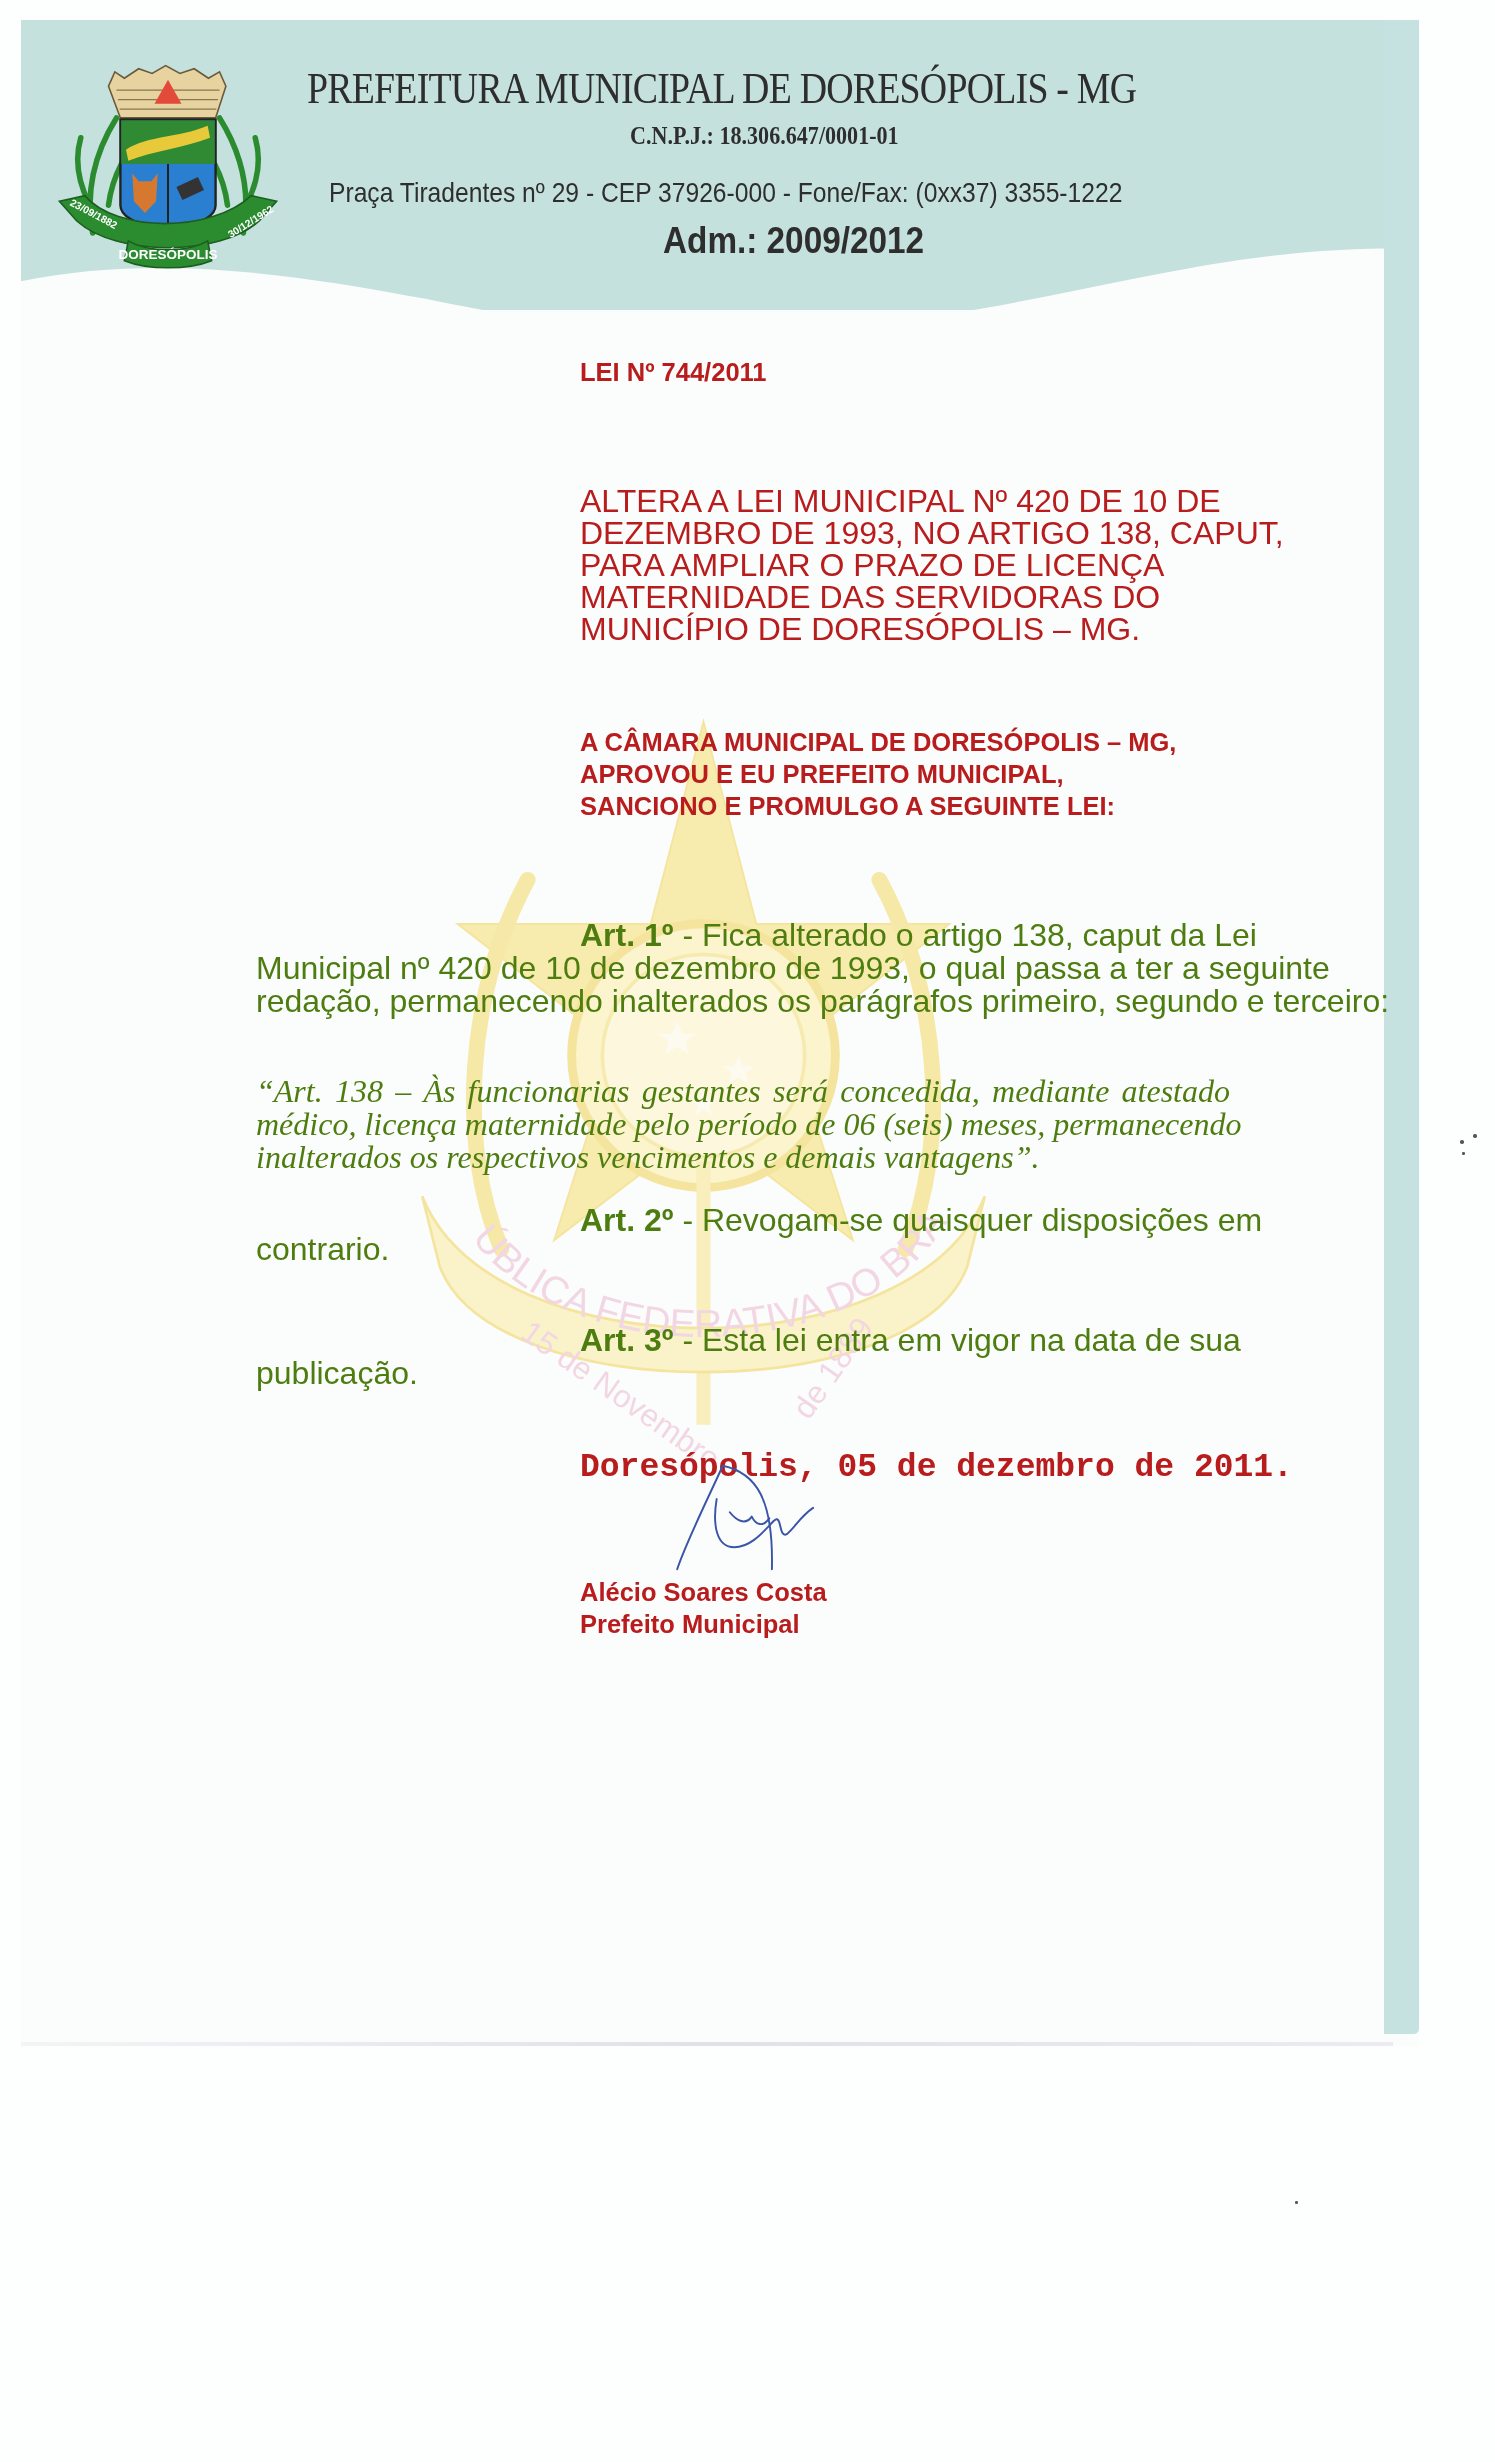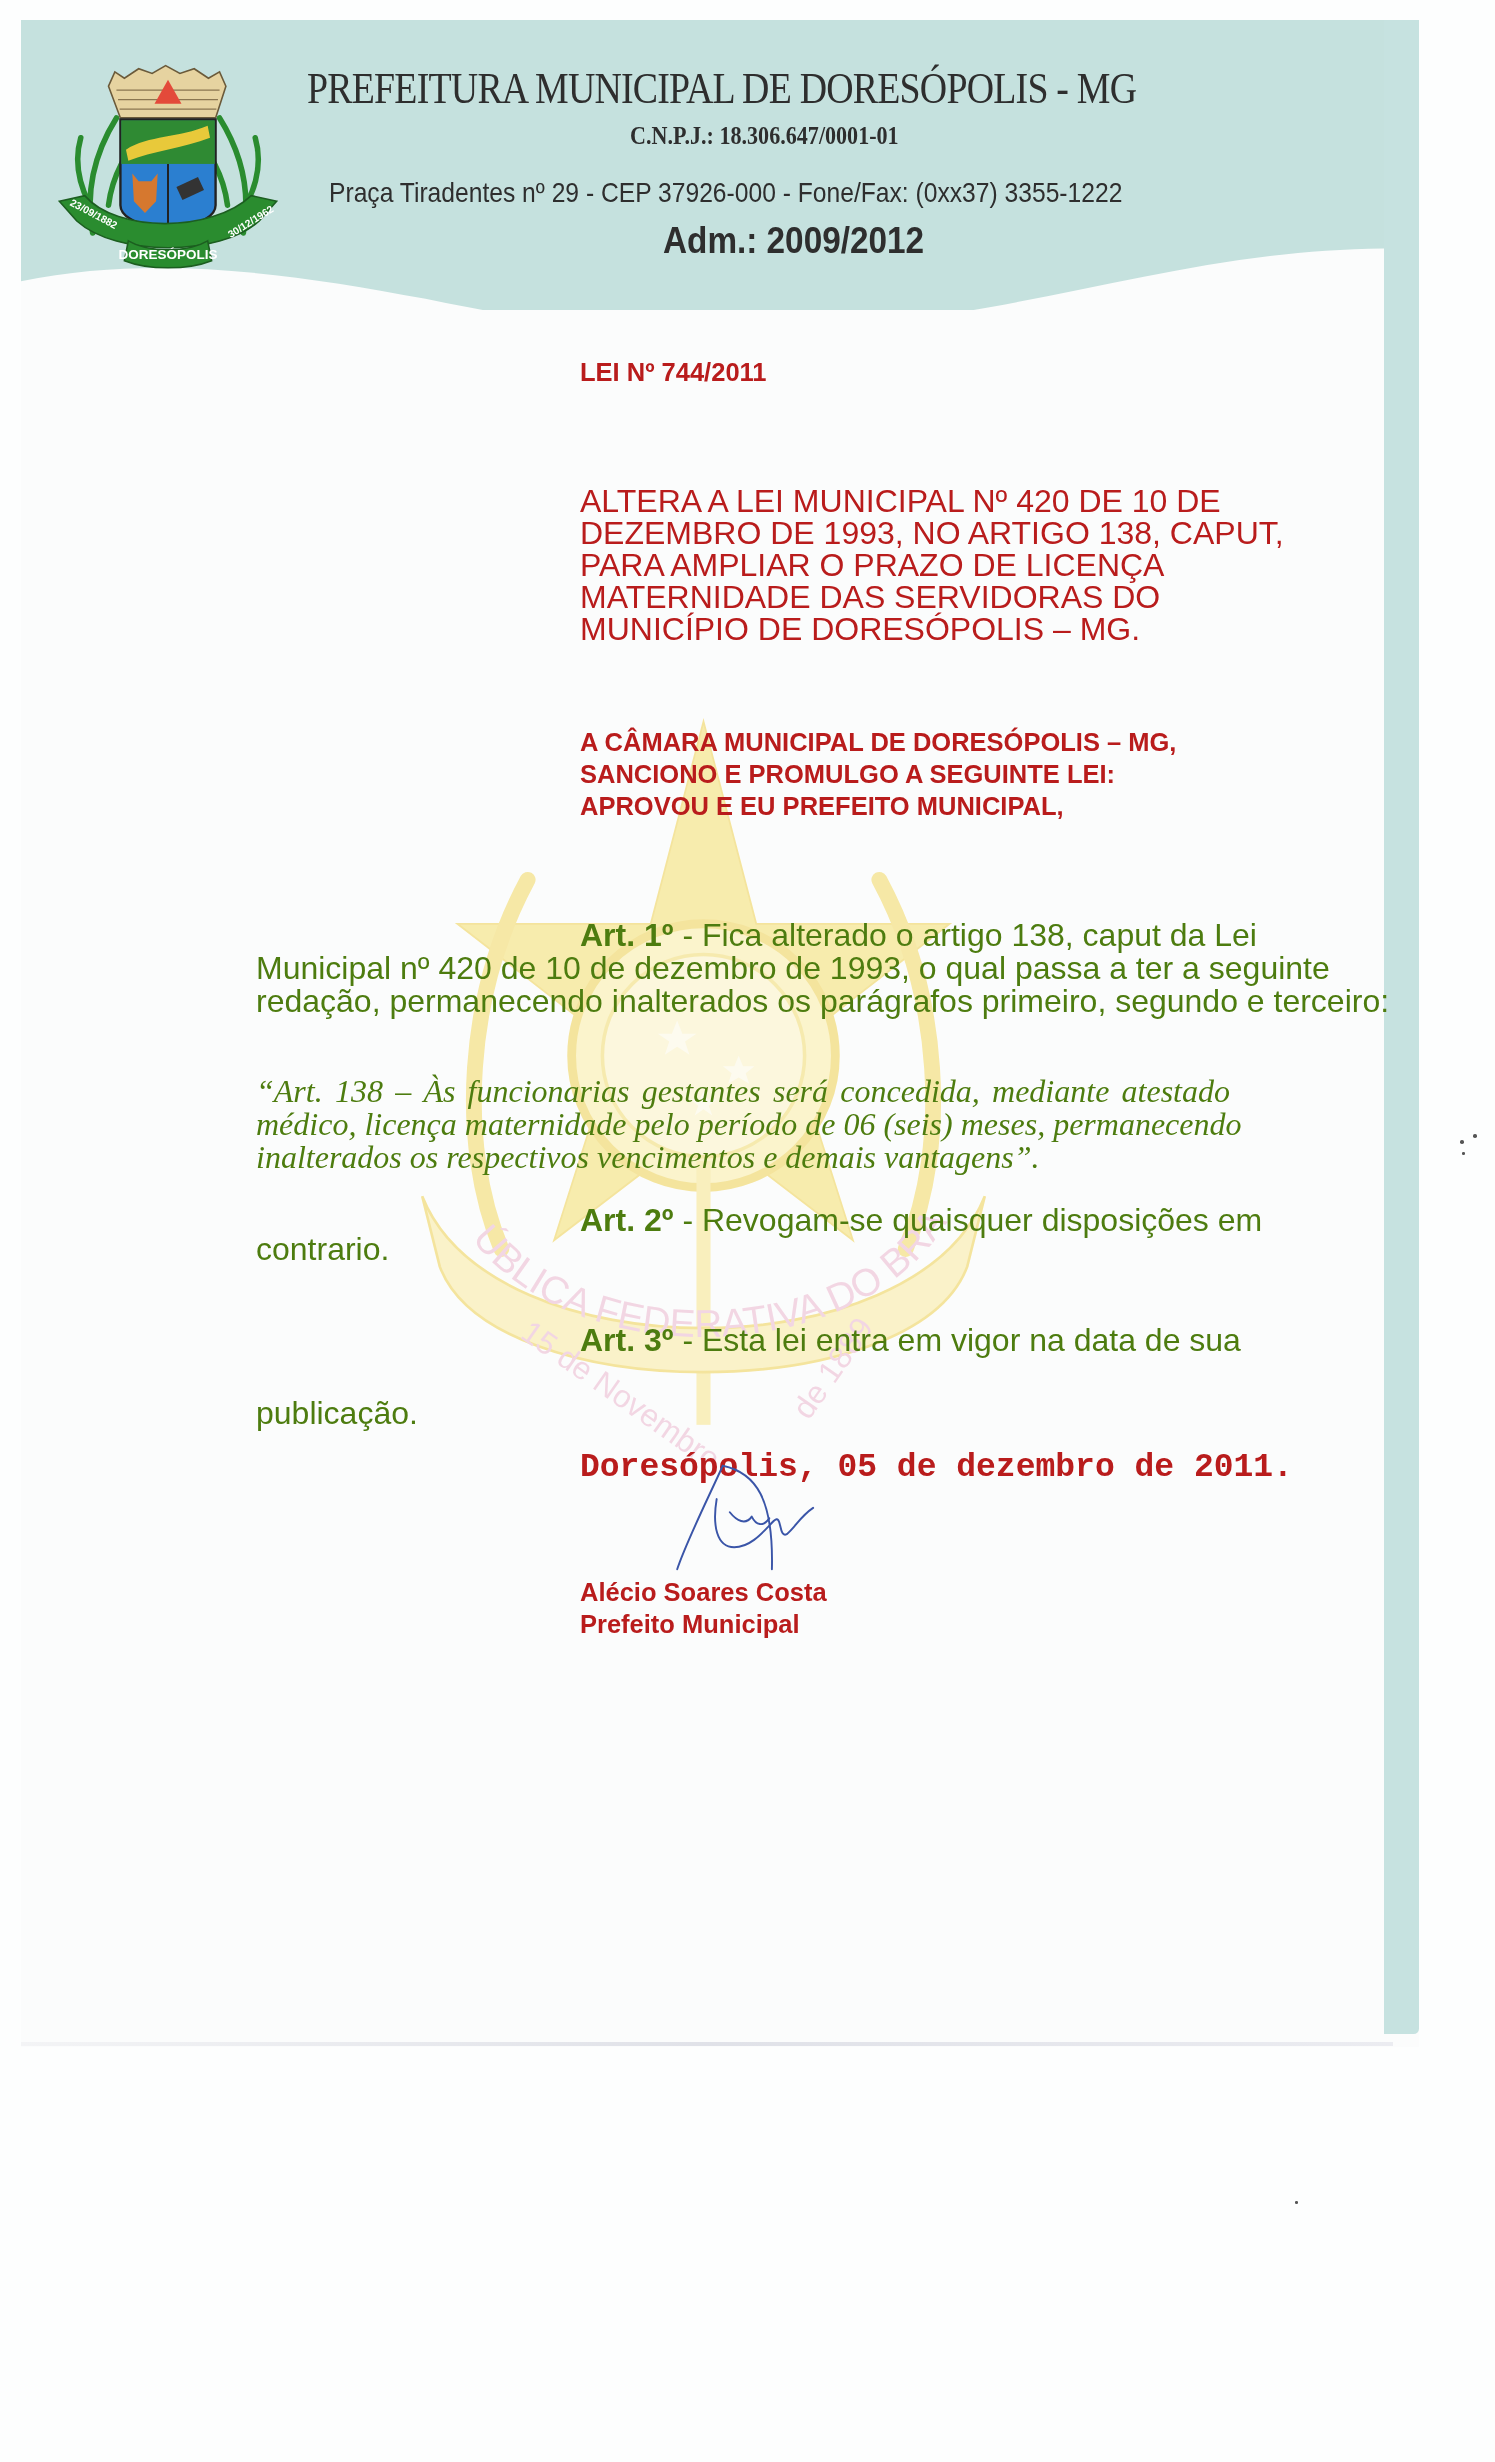--- a/index.html
+++ b/index.html
@@ -29,21 +29,21 @@
   .para { position:absolute; left:256px; width:974px; font-size:32px; line-height:33px; text-align:justify; color:#4d7c0f; }
   .para .line { display:block; text-align:justify; text-align-last:justify; white-space:nowrap; }
   .para .line.last { text-align-last:left; }
   .indent { padding-left:324px; }
   .italic { font-style:italic; }
   .art1 { top:919px; }
   .art138 { top:1075px;font-family:Liberation Serif, serif; }
   .art2 { top:1204px; }
   .art2b { top:1233px; }
   .art3 { top:1324px; }
-  .art3b { top:1357px;margin-top:40px; }
+  .art3b { top:1357px; }
 
   .date { left:580px; top:1449px; font-size:33px; font-weight:bold;font-family:Liberation Mono, monospace; }
   .sig { position:absolute; left:668px; top:1464px; width:185px; height:114px; }
   .signer { left:580px; top:1576px; font-size:25.5px; font-weight:bold; line-height:32px; }
 
   .speck { position:absolute; width:3.5px; height:3.5px; border-radius:50%; background:#555; }
 </style>
 </head>
 <body>
 
@@ -121,22 +121,22 @@
 <div class="txt bold lei-no">LEI Nº 744/2011</div>
 <div class="txt ementa">
   <div>ALTERA A LEI MUNICIPAL Nº 420 DE 10 DE</div>
   <div>DEZEMBRO DE 1993, NO ARTIGO 138, CAPUT,</div>
   <div>PARA AMPLIAR O PRAZO DE LICENÇA</div>
   <div>MATERNIDADE DAS SERVIDORAS DO</div>
   <div>MUNICÍPIO DE DORESÓPOLIS – MG.</div>
 </div>
 <div class="txt camara">
   <div>A CÂMARA MUNICIPAL DE DORESÓPOLIS – MG,</div>
+  <div>APROVOU E EU PREFEITO MUNICIPAL,</div>
   <div>SANCIONO E PROMULGO A SEGUINTE LEI:</div>
-  <div>APROVOU E EU PREFEITO MUNICIPAL,</div>
 </div>
 
 <div class="para art1">
   <span class="line indent"><b>Art. 1º</b> <span>- Fica alterado o artigo 138, caput da Lei</span></span>
   <span class="line">Municipal nº 420 de 10 de dezembro de 1993, o qual passa a ter a seguinte</span>
   <span class="line">redação, permanecendo inalterados os parágrafos primeiro, segundo e terceiro:</span>
 </div>
 
 <div class="para italic art138">
   <span class="line">“Art. 138 – Às funcionarias gestantes será concedida, mediante atestado</span>

